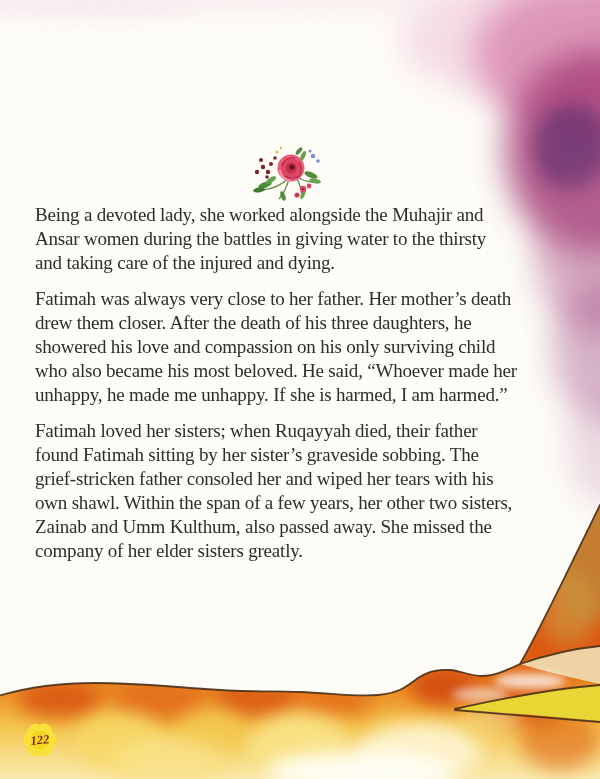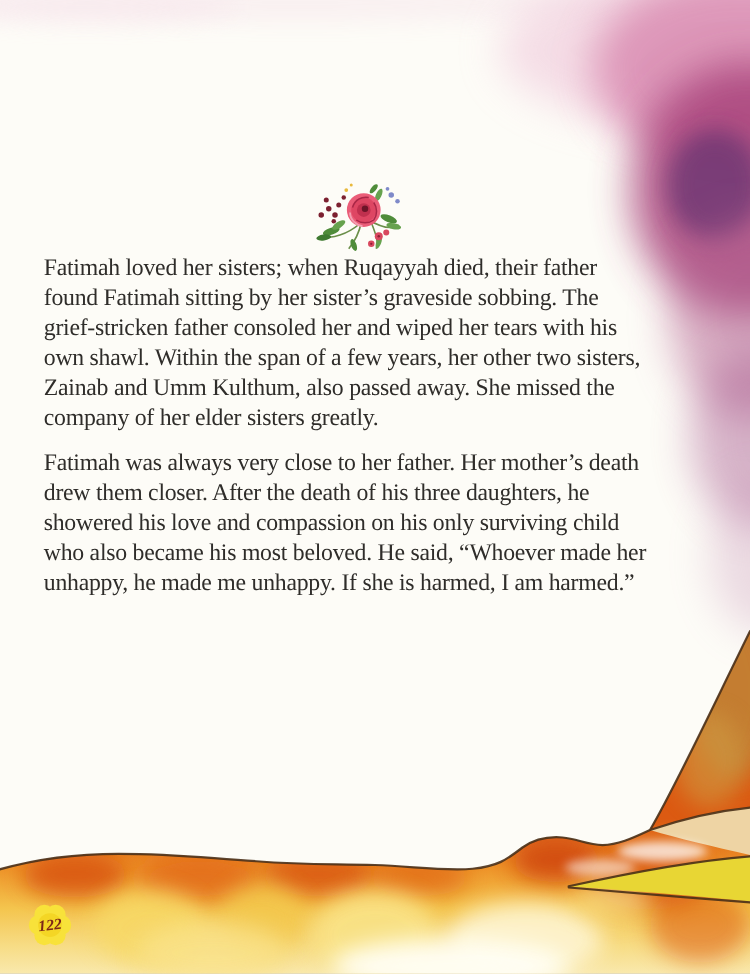--- a/index.html
+++ b/index.html
@@ -168,22 +168,23 @@
         <path d="M52,20 C55,24 55,30 52,34" stroke="#a92747" stroke-width="1.2" fill="none"></path>
         <path d="M38,34 C42,37 48,37 52,34" stroke="#a92747" stroke-width="1.2" fill="none"></path>
         <circle cx="44" cy="26" r="5.5" fill="#c0304e"></circle>
         <circle cx="45" cy="25" r="2.6" fill="#6d1428"></circle>
         <path d="M33,28 C33,34 38,38 43,39" stroke="#f49db0" stroke-width="1.5" fill="none"></path>
       </g>
     </svg>
   </div>
 
   <div class="content">
+    <p>Being a devoted lady, she worked alongside the Muhajir and Ansar women during the battles in giving water to the thirsty and taking care of the injured and dying.</p>
+    <p>Fatimah was always very close to her father. Her mother’s death drew them closer. After the death of his three daughters, he showered his love and compassion on his only surviving child who also became his most beloved. He said, “Whoever made her unhappy, he made me unhappy. If she is harmed, I am harmed.”</p>
     <p>Fatimah loved her sisters; when Ruqayyah died, their father found Fatimah sitting by her sister’s graveside sobbing. The grief-stricken father consoled her and wiped her tears with his own shawl. Within the span of a few years, her other two sisters, Zainab and Umm Kulthum, also passed away. She missed the company of her elder sisters greatly.</p>
-    <p>Fatimah was always very close to her father. Her mother’s death drew them closer. After the death of his three daughters, he showered his love and compassion on his only surviving child who also became his most beloved. He said, “Whoever made her unhappy, he made me unhappy. If she is harmed, I am harmed.”</p>
   </div>
 
   <div class="badge">
     <svg viewBox="0 0 42 38" width="42" height="38" xmlns="http://www.w3.org/2000/svg">
       <g fill="#f8e23a">
         <circle cx="30" cy="18" r="8"></circle>
         <circle cx="25.5" cy="26.2" r="8"></circle>
         <circle cx="16.5" cy="26.2" r="8"></circle>
         <circle cx="12" cy="18" r="8"></circle>
         <circle cx="16.5" cy="9.8" r="8"></circle>

